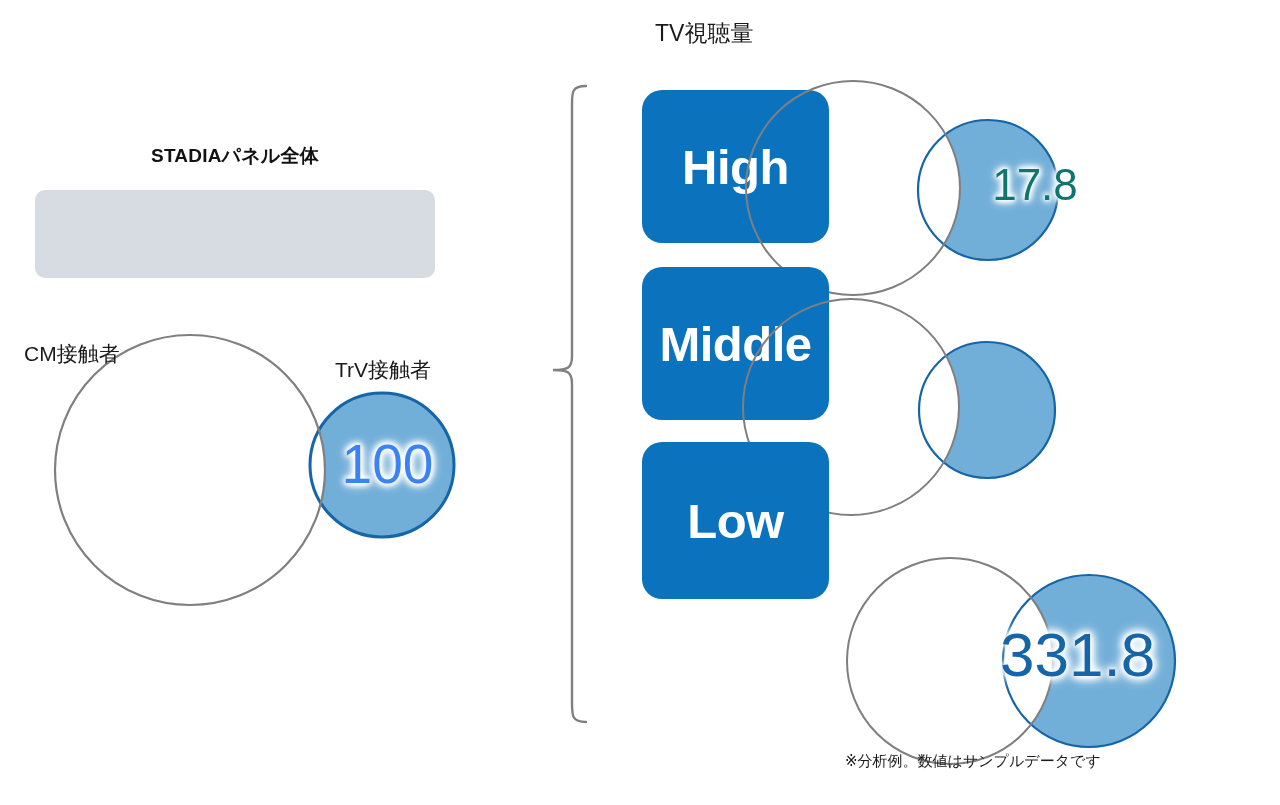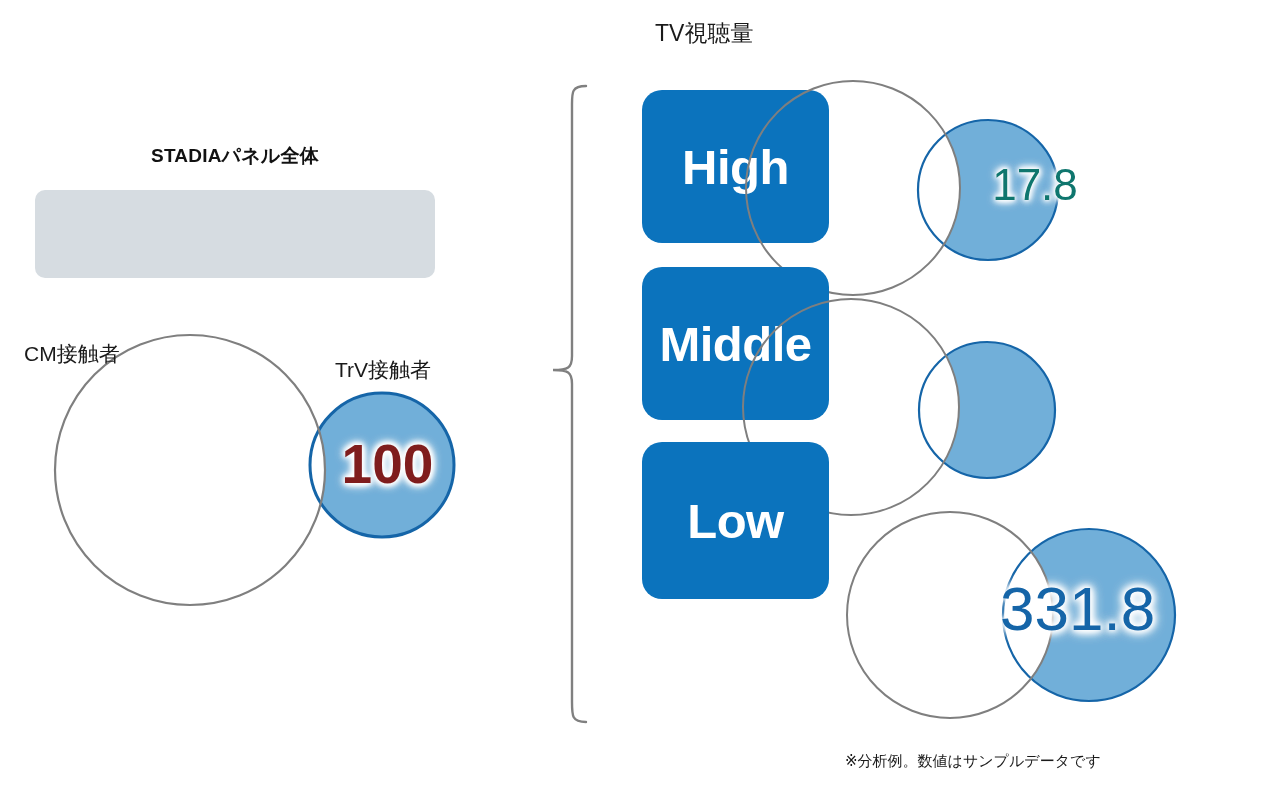--- a/index.html
+++ b/index.html
@@ -90,21 +90,21 @@
     letter-spacing: -0.5px;
   }
   #btn-high   { top: 90px;  height: 153px; }
   #btn-middle { top: 267px; height: 153px; }
   #btn-low    { top: 442px; height: 157px; }
 
   
   .row-venn { left: 830px; width: 450px; }
   #venn-high   { top: 80px;  height: 230px; }
   #venn-middle { top: 300px; height: 225px; }
-  #venn-low    { top: 498px; height: 235px; }
+  #venn-low    { top: 544px; height: 235px; }
 
   
   #footnote {
     left: 845px;
     top: 752px;
     font-size: 15px;
     color: #1a1a1a;
     white-space: nowrap;
   }
 
@@ -146,21 +146,21 @@
     </g>
 
     <circle cx="170" cy="150" r="135" fill="none" stroke="#7f7f7f" stroke-width="2.2"></circle>
   </svg>
 
   <div class="abs venn-label" style="left:4px; top:20px;">CM接触者</div>
 
   <div class="abs venn-label" style="left:315px; top:36px;">TrV接触者</div>
 
   <div class="abs" style="left:300px; top:112px; width:135px; text-align:center;
-              font-size:55px; font-weight:bold; color:#7f1d1d;
+              font-size:55px; font-weight:normal; color:#3b82f6;
               text-shadow:0 0 7px #fff,0 0 7px #fff,0 0 7px #fff,0 0 12px #fff,0 0 12px #fff,0 0 4px #fff;">100</div>
 </div>
 
 <div class="abs" id="bracket">
   <svg width="90" height="700" viewBox="0 0 90 700">
     <path d="M 66 16
              C 52 16, 52 22, 52 34
              L 52 286
              C 52 298, 48 300, 33 300
              C 48 300, 52 302, 52 314

